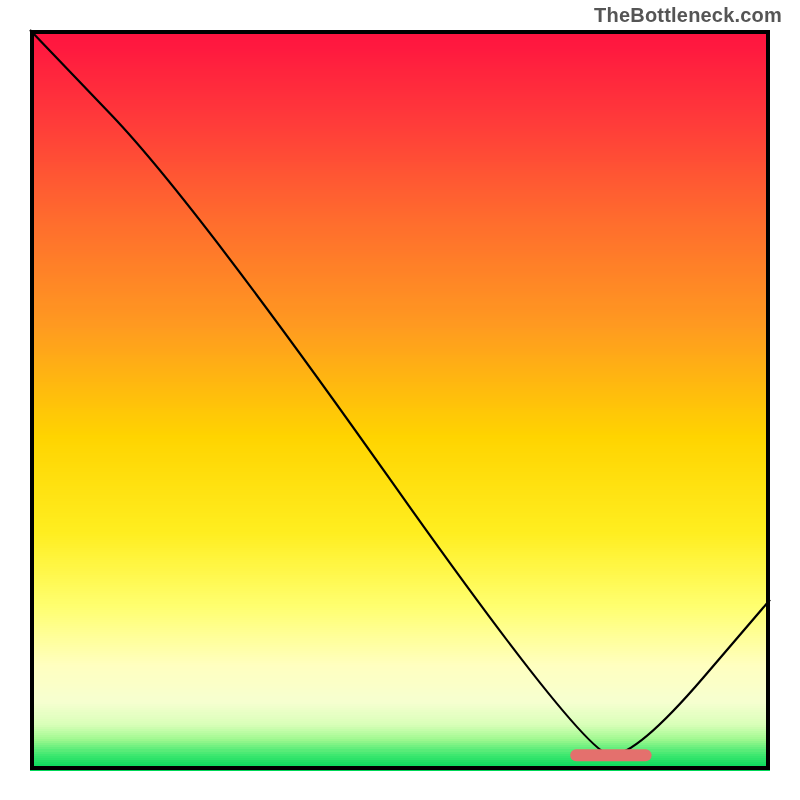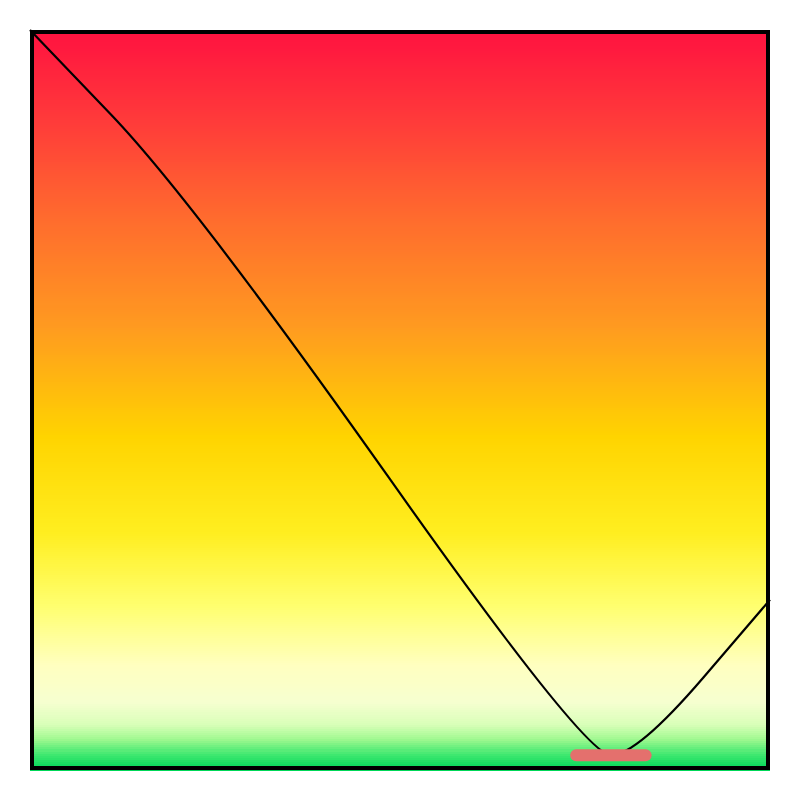--- a/index.html
+++ b/index.html
@@ -66,20 +66,21 @@
     box-sizing: border-box;
     border: 4px solid #000;
     pointer-events: none;
   }
 </style>
 </head>
 <body>
 
 <div class="container">
 
+  <div class="watermark">TheBottleneck.com</div>
 
   <div class="plot" id="plot">
       <div class="strip" style="top: 0px; height: 2.65556px; background: rgb(255, 18, 64);"></div>
       <div class="strip" style="top: 2.05556px; height: 2.65556px; background: rgb(255, 19, 64);"></div>
       <div class="strip" style="top: 4.11111px; height: 2.65556px; background: rgb(255, 20, 64);"></div>
       <div class="strip" style="top: 6.16667px; height: 2.65556px; background: rgb(255, 21, 64);"></div>
       <div class="strip" style="top: 8.22222px; height: 2.65556px; background: rgb(255, 22, 63);"></div>
       <div class="strip" style="top: 10.2778px; height: 2.65556px; background: rgb(255, 23, 63);"></div>
       <div class="strip" style="top: 12.3333px; height: 2.65556px; background: rgb(255, 24, 63);"></div>
       <div class="strip" style="top: 14.3889px; height: 2.65556px; background: rgb(255, 24, 63);"></div>

